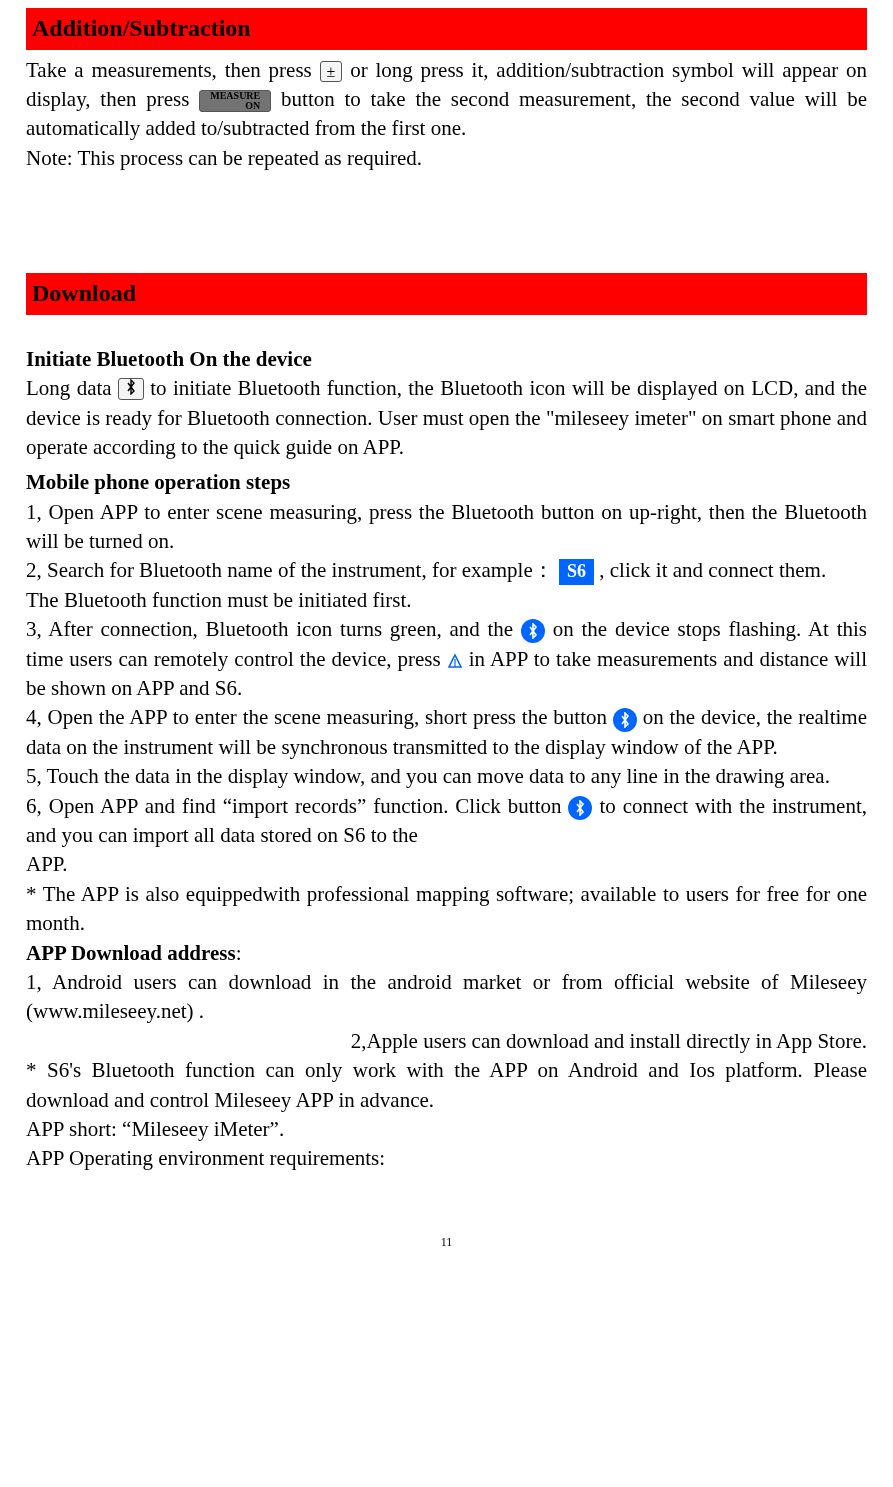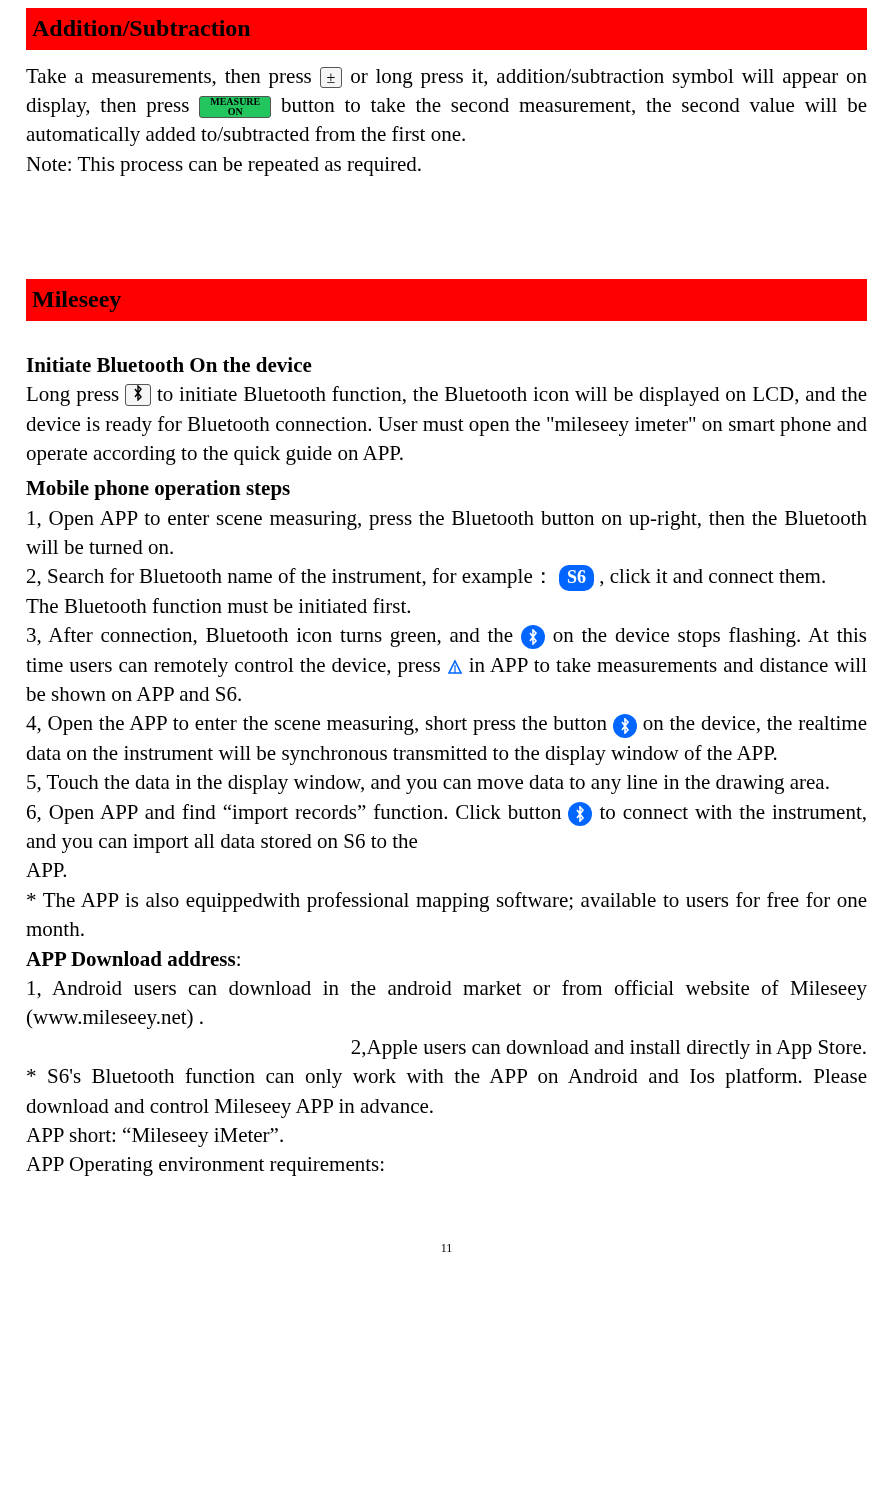--- a/index.html
+++ b/index.html
@@ -12,21 +12,21 @@
     width: 893px;
     margin: 0 auto;
     padding: 8px 26px 20px 26px;
   }
   .section-header {
     background: #ff0000;
     color: #000;
     font-weight: bold;
     font-size: 24px;
     padding: 4px 6px;
-    margin-bottom: 12px;
+    margin-bottom: 6px;
   }
   .section-header.bluetooth {
     margin-top: 100px;
     margin-bottom: 30px;
   }
   p { text-align: justify; }
   .bold { font-weight: bold; }
   .icon-box {
     display: inline-block;
     border: 1px solid #555;
@@ -39,32 +39,31 @@
   }
   .measure-box {
     display: inline-block;
     border: 1px solid #555;
     border-radius: 3px;
     padding: 0 10px;
     font-size: 10px;
     font-weight: bold;
     vertical-align: middle;
     line-height: 1.0;
-    text-align: center;
-    background: #22c55e;
+    text-align: right;
+    background: #737373;
   }
   .s6-badge {
     display: inline-block;
     background: #0066ff;
     color: #fff;
     font-weight: bold;
     padding: 0 8px;
     font-size: 18px;
     vertical-align: baseline;
-    border-radius: 10px;
   }
   .bt-circle {
     display: inline-flex;
     align-items: center;
     justify-content: center;
     width: 24px;
     height: 24px;
     border-radius: 50%;
     background: #0066ff;
     color: #fff;
@@ -92,25 +91,25 @@
 
 <p>
   <span>Take a measurements, then press </span>
   <span class="icon-box">±</span>
   <span>or long press it, addition/subtraction symbol will appear on display, then press</span>
   <span class="measure-box"><span>MEASURE</span><br><span>ON</span></span>
   <span>button to take the second measurement, the second value will be automatically added to/subtracted from the first one.</span>
 </p>
 <p>Note: This process can be repeated as required.</p>
 
-<div class="section-header bluetooth">Mileseey</div>
+<div class="section-header bluetooth">Download</div>
 
 <p class="bold">Initiate Bluetooth On the device</p>
 <p>
-  <span>Long press </span>
+  <span>Long data </span>
   <span class="icon-box">
     <svg width="12" height="16" viewBox="0 0 12 16">
         <path d="M3 4 L9 12 L6 15 L6 1 L9 4 L3 12" fill="none" stroke="#000" stroke-width="1.4"></path>
       </svg>
   </span>
   <span> to initiate Bluetooth function, the Bluetooth icon will be displayed on LCD, and the device is ready for Bluetooth connection. User must open the "mileseey imeter" on smart phone and operate according to the quick guide on APP.</span>
 </p>
 
 <p style="margin-top:6px" class="bold">Mobile phone operation steps</p>
 

